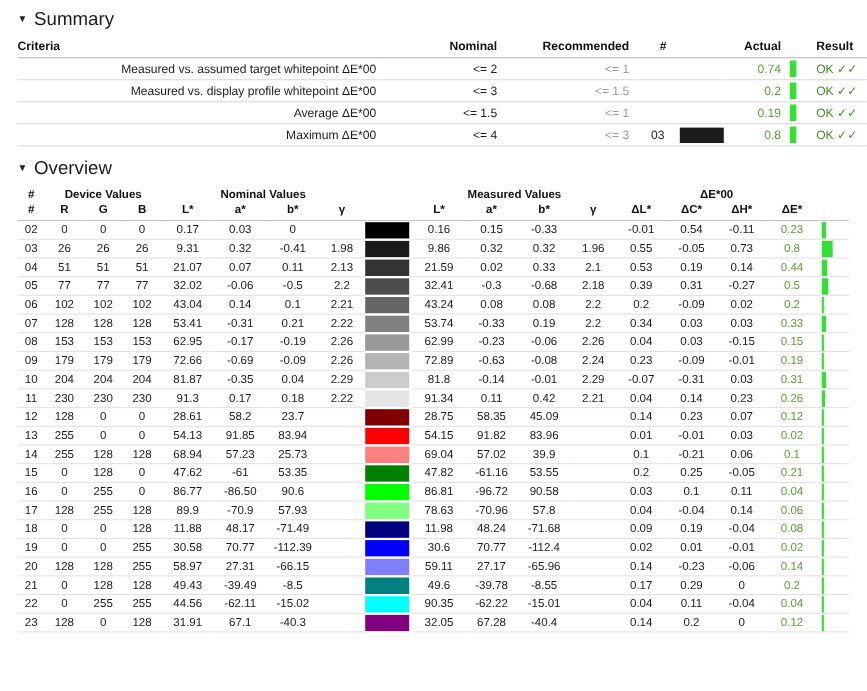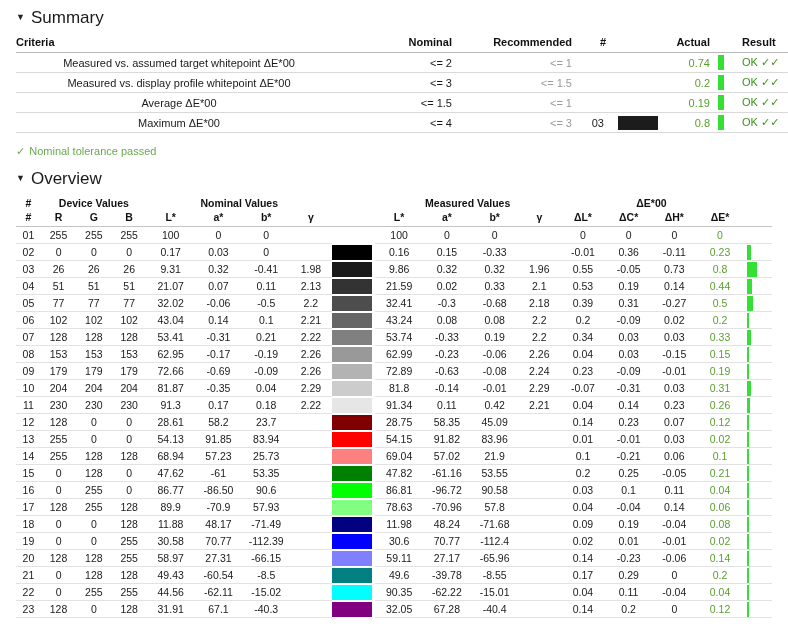--- a/index.html
+++ b/index.html
@@ -34,21 +34,21 @@
     white-space:nowrap;
   }
   .summary th.crit{text-align:left;}
   .summary td{
     font-size:11px;
     padding:3px 4px 3px 0;
     border-bottom:1px solid #d9d9d9;
     text-align:right;
     white-space:nowrap;
   }
-  .summary td.crit{text-align:center;color:#1a1a1a;}
+  .summary td.crit{text-align:right;color:#1a1a1a;}
   .summary td.recommended{color:#9a9a9a;}
   .summary td.actual{color:#5a9e2f;}
   .summary td.result{color:#3e8f1e;text-align:left;padding-left:14px;}
   .summary td.idx{text-align:right;color:#1a1a1a;padding-right:6px;}
   .sum-bar-cell{width:14px;padding:0 !important;border-bottom:1px solid #d9d9d9;}
   .sum-bar{width:6px;height:15px;background:#35e035;margin:0 auto;}
   .sum-swatch-cell{padding:0 !important;border-bottom:1px solid #d9d9d9;text-align:center;}
   .sum-swatch{display:inline-block;width:40px;height:14px;border:0;vertical-align:middle;}
 
   
@@ -163,21 +163,20 @@
           <td class="actual">0.8</td>
           <td class="sum-bar-cell">
             <div class="sum-bar" style="background: rgb(53, 224, 53);"></div>
           </td>
           <td class="result">OK ✓✓</td>
         </tr>
       </tbody>
   </table>
 
   <div class="notes">
-      <div class="note"><span class="chk">✓</span><span>Nominal tolerance passed</span></div>
     </div>
 
   <div class="section-head" style="margin-top:10px;">
     <span class="tri">▼</span>
     <span>Overview</span>
   </div>
 
   <div class="ovwrap">
   <table class="overview">
     <colgroup>
@@ -226,61 +225,37 @@
         <th>γ</th>
         <th>ΔL*</th>
         <th>ΔC*</th>
         <th>ΔH*</th>
         <th>ΔE*</th>
         <th></th>
       </tr>
     </thead>
     <tbody>
           <tr>
-            <td>01</td>
-            <td>255</td>
-            <td>255</td>
-            <td>255</td>
-            <td>100</td>
-            <td>0</td>
-            <td>0</td>
-            <td></td>
-            <td class="sw">
-              <span class="swatch empty"></span>
-            </td>
-            <td>100</td>
-            <td>0</td>
-            <td>0</td>
-            <td></td>
-            <td>0</td>
-            <td>0</td>
-            <td>0</td>
-            <td class="de">0</td>
-            <td class="barcell">
-              <div class="bar" style="width: 0px; background: rgb(53, 224, 53);"></div>
-            </td>
-          </tr>
-          <tr>
             <td>02</td>
             <td>0</td>
             <td>0</td>
             <td>0</td>
             <td>0.17</td>
             <td>0.03</td>
             <td>0</td>
             <td></td>
             <td class="sw">
               <span class="swatch" style="background: rgb(0, 0, 0);"></span>
             </td>
             <td>0.16</td>
             <td>0.15</td>
             <td>-0.33</td>
             <td></td>
             <td>-0.01</td>
-            <td>0.36</td>
+            <td>0.54</td>
             <td>-0.11</td>
             <td class="de">0.23</td>
             <td class="barcell">
               <div class="bar" style="width: 4.625px; background: rgb(53, 224, 53);"></div>
             </td>
           </tr>
           <tr>
             <td>03</td>
             <td>26</td>
             <td>26</td>
@@ -551,21 +526,21 @@
             <td>128</td>
             <td>68.94</td>
             <td>57.23</td>
             <td>25.73</td>
             <td></td>
             <td class="sw">
               <span class="swatch" style="background: rgb(255, 128, 128);"></span>
             </td>
             <td>69.04</td>
             <td>57.02</td>
-            <td>21.9</td>
+            <td>39.9</td>
             <td></td>
             <td>0.1</td>
             <td>-0.21</td>
             <td>0.06</td>
             <td class="de">0.1</td>
             <td class="barcell">
               <div class="bar" style="width: 2px; background: rgb(53, 224, 53);"></div>
             </td>
           </tr>
           <tr>
@@ -711,21 +686,21 @@
             <td class="barcell">
               <div class="bar" style="width: 2px; background: rgb(53, 224, 53);"></div>
             </td>
           </tr>
           <tr>
             <td>21</td>
             <td>0</td>
             <td>128</td>
             <td>128</td>
             <td>49.43</td>
-            <td>-60.54</td>
+            <td>-39.49</td>
             <td>-8.5</td>
             <td></td>
             <td class="sw">
               <span class="swatch" style="background: rgb(0, 128, 128);"></span>
             </td>
             <td>49.6</td>
             <td>-39.78</td>
             <td>-8.55</td>
             <td></td>
             <td>0.17</td>

